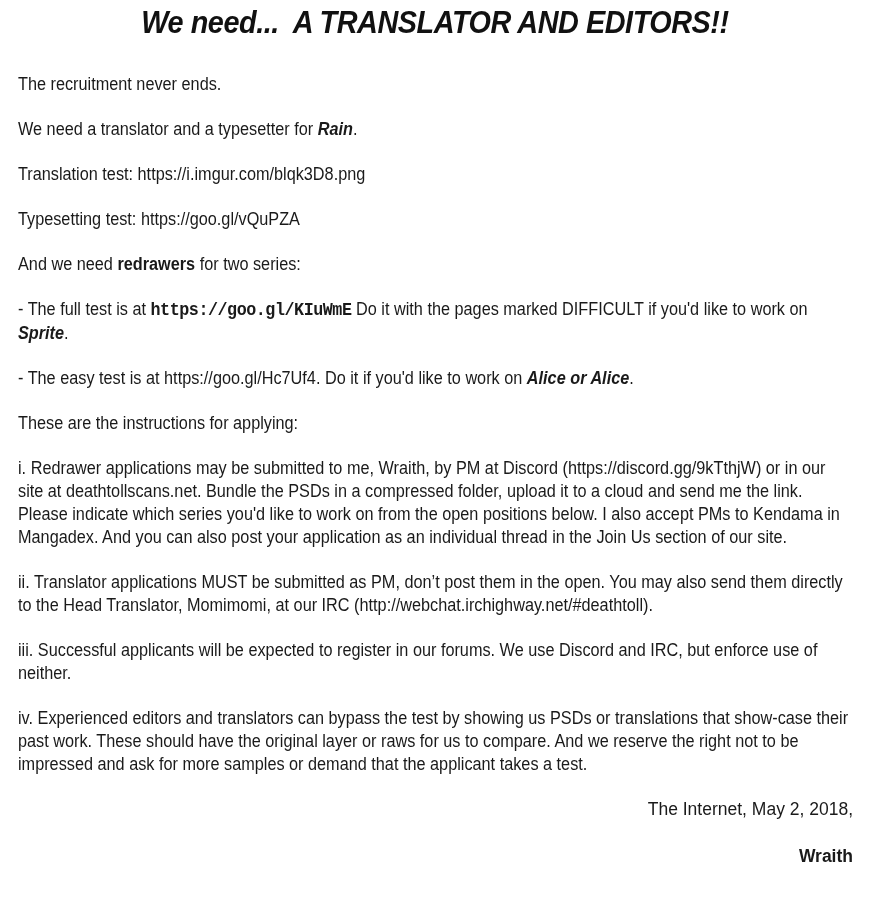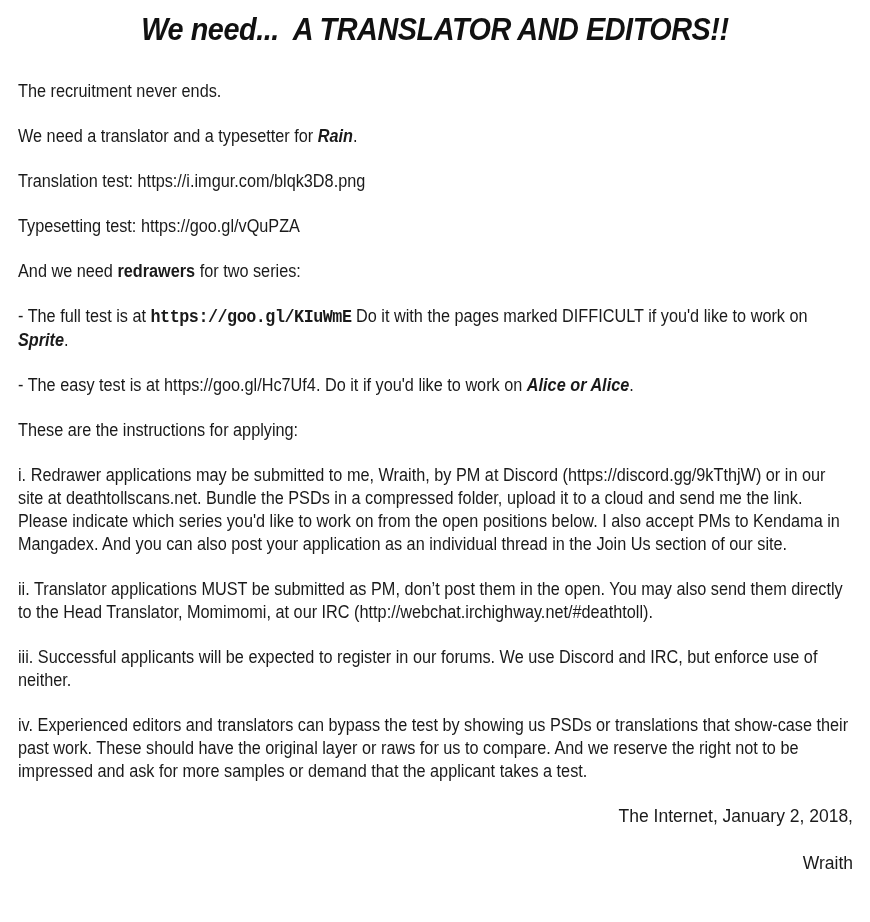--- a/index.html
+++ b/index.html
@@ -9,21 +9,21 @@
   }
   .page {
     position: relative;
     width: 870px;
     height: 922px;
     overflow: hidden;
     box-sizing: border-box;
     background: #ffffff;
     color: #1a1a1a;
     font-family: "Liberation Sans", "DejaVu Sans", sans-serif;
-    padding-top: 10px;
+    padding-top: 3px;
   }
   .title {
     margin: 0 0 30px 0;
     font-size: 31px;
     line-height: 40px;
     font-weight: 700;
     font-style: italic;
     text-align: center;
     letter-spacing: -0.5px;
     white-space: pre-wrap;
@@ -50,21 +50,21 @@
     font-size: 18px;
     letter-spacing: -0.5px;
   }
   .closing {
     padding-right: 17px;
     text-align: right;
     font-size: 17.5px;
     line-height: 23px;
   }
   .closing p { margin: 0 0 24px 0; }
-  .sigline { display: block; }
+  .sigline { display: block; font-weight: bold; }
 </style>
 </head>
 <body>
 
 <div class="page">
   <h1 class="title">We need...  A TRANSLATOR AND EDITORS!!</h1>
 
   <div class="body-text" id="paragraphs">
       <p class="para"><span>The recruitment never ends.</span></p>
       <p class="para"><span>We need a translator and a typesetter for </span><span class="run-bi">Rain</span><span>.</span></p>
@@ -74,18 +74,18 @@
       <p class="para"><span>- The full test is at </span><span class="run-mono">https://goo.gl/KIuWmE</span><span> Do it with the pages marked DIFFICULT if you'd like to work on </span><span class="run-bi">Sprite</span><span>.</span></p>
       <p class="para"><span>- The easy test is at https://goo.gl/Hc7Uf4. Do it if you'd like to work on </span><span class="run-bi">Alice or Alice</span><span>.</span></p>
       <p class="para"><span>These are the instructions for applying:</span></p>
       <p class="para"><span>i. Redrawer applications may be submitted to me, Wraith, by PM at Discord (https://discord.gg/9kTthjW) or in our site at deathtollscans.net. Bundle the PSDs in a compressed folder, upload it to a cloud and send me the link. Please indicate which series you'd like to work on from the open positions below. I also accept PMs to Kendama in Mangadex. And you can also post your application as an individual thread in the Join Us section of our site.</span></p>
       <p class="para"><span>ii. Translator applications MUST be submitted as PM, don’t post them in the open. You may also send them directly to the Head Translator, Momimomi, at our IRC (http://webchat.irchighway.net/#deathtoll).</span></p>
       <p class="para"><span>iii. Successful applicants will be expected to register in our forums. We use Discord and IRC, but enforce use of neither.</span></p>
       <p class="para"><span>iv. Experienced editors and translators can bypass the test by showing us PSDs or translations that show-case their past work. These should have the original layer or raws for us to compare. And we reserve the right not to be impressed and ask for more samples or demand that the applicant takes a test.</span></p>
     </div>
 
   <div class="closing">
-    <p>The Internet, January 2, 2018,</p>
+    <p>The Internet, May 2, 2018,</p>
     <p>
       <span class="sigline">Wraith</span>
     </p>
   </div>
 </div>
 
 </body></html>

